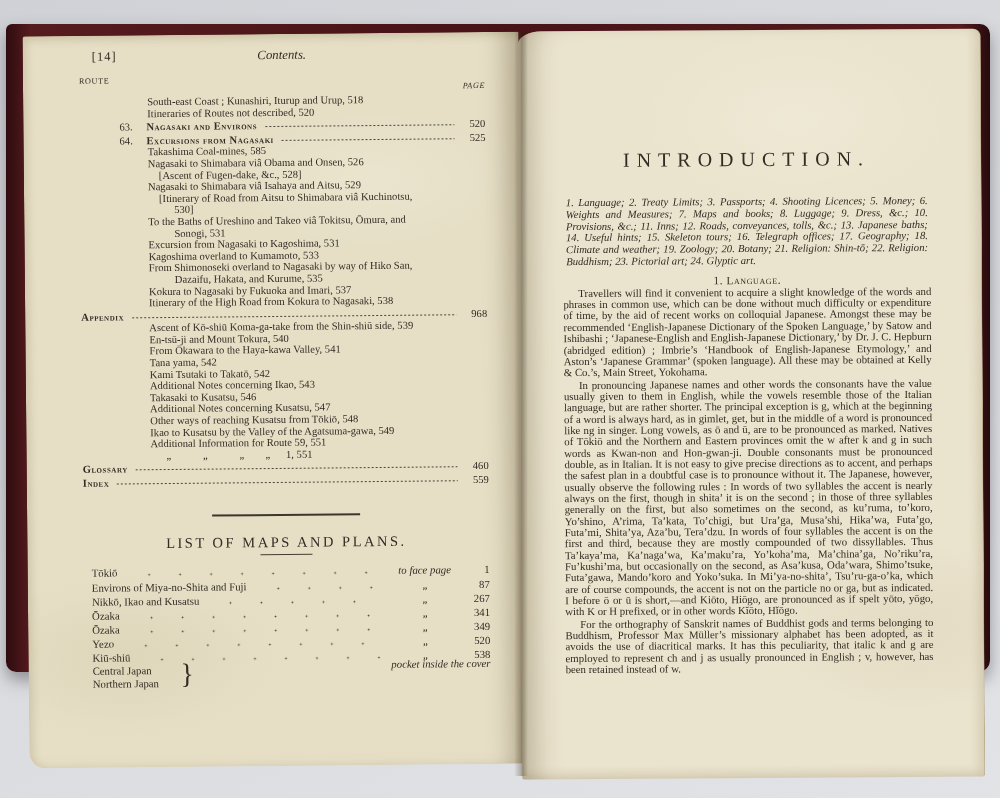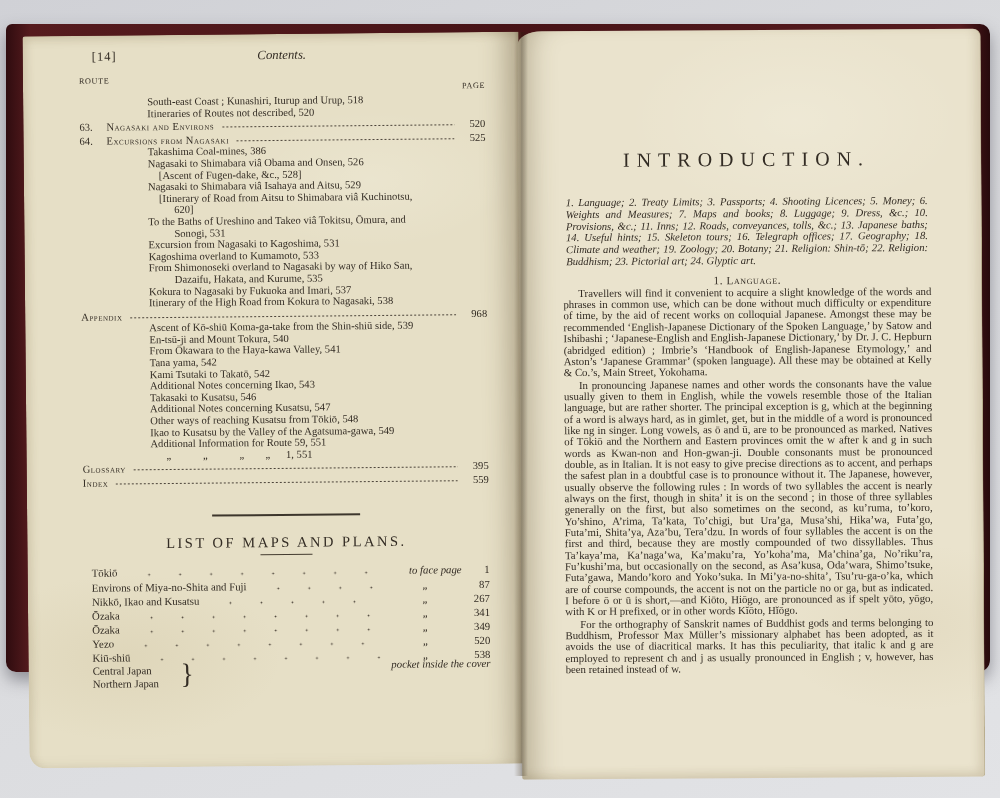--- a/index.html
+++ b/index.html
@@ -28,40 +28,40 @@
   .gutter{position:absolute;left:508px;top:8px;width:14px;height:744px;
         background:linear-gradient(90deg,transparent,rgba(70,55,30,.28) 45%,rgba(40,30,15,.32) 55%,transparent);}
 
   
   .pl-inner{position:absolute;inset:0;padding:14px 34px 0 56px;font-size:10.6px;line-height:11.6px;}
   .head-row{position:relative;height:18px;}
   .folio{position:absolute;left:13px;top:2px;font-size:12.5px;letter-spacing:1px;}
   .running-title{text-align:center;font-style:italic;font-size:12.8px;padding-top:2px;}
   .colhead-row{display:flex;justify-content:space-between;height:16px;margin-top:8px;
         font-size:8.2px;letter-spacing:.6px;}
-  .colhead-page{position:relative;top:8px;}
+  .colhead-page{position:relative;top:8px;font-style:italic;}
   .toc-row{display:flex;align-items:baseline;white-space:pre;}
-  .toc-num{display:inline-block;width:27px;}
-  .toc-row.caps .toc-label{font-variant:small-caps;letter-spacing:.5px;}
+  .toc-num{display:inline-block;width:27px;margin-left:40px;}
+  .toc-row.caps .toc-label{font-variant:small-caps;letter-spacing:.5px;font-weight:bold;}
   .ind-2{padding-left:68px;}.ind-3{padding-left:79px;}.ind-4{padding-left:94px;}.ind-5{padding-left:84px;}
   .toc-leader{flex:1;height:11px;margin:0 5px 0 7px;
         background-image:radial-gradient(circle,#4a4238 .8px,rgba(0,0,0,0) .95px);
         background-size:4px 3px;background-repeat:repeat-x;background-position:0 7px;}
   .toc-page{width:26px;text-align:right;}
   .rule-main{width:148px;height:2px;background:#3d362c;margin:26px auto 0 auto;}
   .maps-heading{text-align:center;font-size:14.5px;letter-spacing:2.5px;margin-top:21px;white-space:nowrap;}
   .maps-subrule{width:52px;height:1.3px;background:#453d31;margin:6px auto 0 auto;}
   .maps-table{margin-top:9px;font-size:10.8px;line-height:13.1px;}
   .map-row{display:flex;align-items:baseline;white-space:nowrap;}
   .map-title{padding-left:8px;}
   .map-dots{flex:1;height:11px;margin:0 8px;
         background-image:radial-gradient(circle,#4a4238 .9px,rgba(0,0,0,0) 1.05px);
         background-size:31px 3px;background-repeat:repeat-x;background-position:8px 8px;}
   .map-lead{width:74px;text-align:center;}
-  .map-row.facing .map-lead{font-style:italic;text-align:right;}
+  .map-row.facing .map-lead{font-style:italic;}
   .map-page{width:28px;text-align:right;}
   .pocket-group{position:relative;margin-top:0;}
   .pocket-row{display:flex;white-space:nowrap;}
   .pocket-title{padding-left:8px;}
   .pocket-brace{position:absolute;left:96px;top:-3px;font-size:27px;font-weight:300;
         transform:scaleY(1.05);line-height:26px;}
   .pocket-note{position:absolute;right:0;top:-4px;font-style:italic;}
 
   
   .pr-inner{position:absolute;inset:0;padding:118px 50px 0 44px;}
@@ -114,21 +114,21 @@
 
             <div class="toc-row ind-0 caps">
               <span class="toc-num">64.</span>
               <span class="toc-label">Excursions from Nagasaki</span>
               <span class="toc-leader"></span>
               <span class="toc-page">525</span>
             </div>
 
             <div class="toc-row ind-2">
               
-              <span class="toc-label">Takashima Coal-mines, 386</span>
+              <span class="toc-label">Takashima Coal-mines, 585</span>
               
               
             </div>
 
             <div class="toc-row ind-2">
               
               <span class="toc-label">Nagasaki to Shimabara viâ Obama and Onsen, 526</span>
               
               
             </div>
@@ -149,21 +149,21 @@
 
             <div class="toc-row ind-3">
               
               <span class="toc-label">[Itinerary of Road from Aitsu to Shimabara viâ Kuchinotsu,</span>
               
               
             </div>
 
             <div class="toc-row ind-4">
               
-              <span class="toc-label">620]</span>
+              <span class="toc-label">530]</span>
               
               
             </div>
 
             <div class="toc-row ind-2">
               
               <span class="toc-label">To the Baths of Ureshino and Takeo viâ Tokitsu, Ōmura, and</span>
               
               
             </div>
@@ -305,21 +305,21 @@
               
               <span class="toc-label">„   „   „  „  1, 551</span>
               
               
             </div>
 
             <div class="toc-row ind-0 caps">
               
               <span class="toc-label">Glossary</span>
               <span class="toc-leader"></span>
-              <span class="toc-page">395</span>
+              <span class="toc-page">460</span>
             </div>
 
             <div class="toc-row ind-0 caps">
               
               <span class="toc-label">Index</span>
               <span class="toc-leader"></span>
               <span class="toc-page">559</span>
             </div>
           </div>
 

